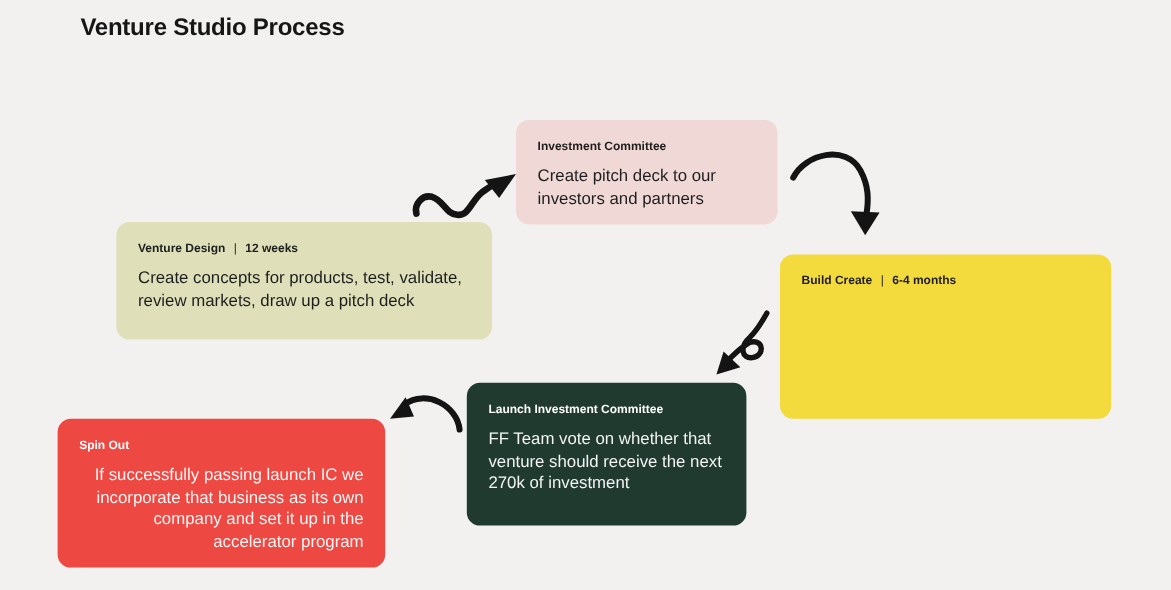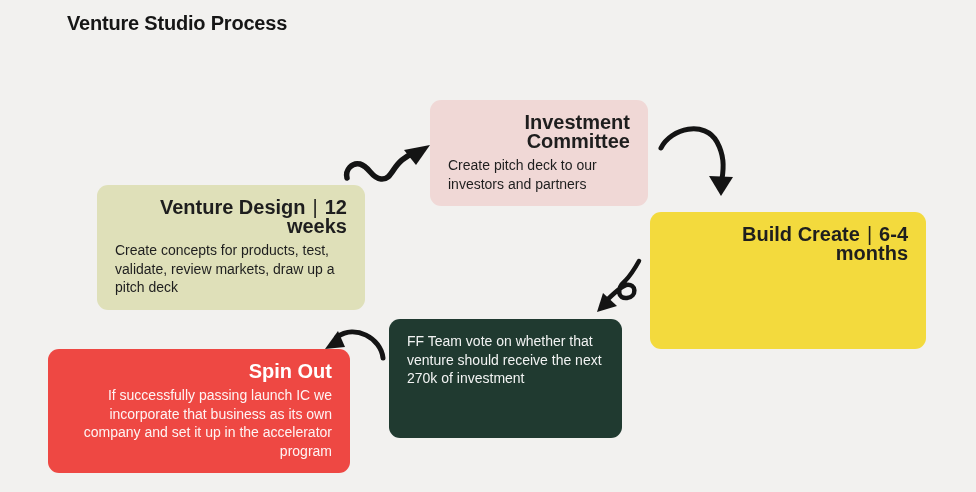--- a/index.html
+++ b/index.html
@@ -24,57 +24,56 @@
     color: #161616;
     letter-spacing: -0.2px;
   }
   .box {
     position: absolute;
     border-radius: 11px;
     padding: 13px 18px;
     box-sizing: border-box;
   }
   .box-heading {
-    font-size: 20px;
+    font-size: 10px;
     font-weight: 700;
     line-height: 19px;
     margin-bottom: 5px;
-    text-align: right;
   }
   .box-heading .sep {
     display: inline-block;
     margin: 0 7px;
     font-weight: 400;
   }
   .box-heading .sep:empty { display: none; }
   .box-body {
     font-size: 14px;
     font-weight: 400;
     line-height: 18.5px;
   }
   
   .box-venture-design {
-    left: 97px; top: 185px; width: 268px; min-height: 98px;
+    left: 97px; top: 185px; width: 313px; min-height: 98px;
     background: #dfe0b9; color: #1e1e1e;
   }
   .box-investment-committee {
     left: 430px; top: 100px; width: 218px; min-height: 84px;
     background: #f0d8d6; color: #1e1e1e;
   }
   .box-build-phase {
     left: 650px; top: 212px; width: 276px; min-height: 137px;
     background: #f3da3d; color: #1e1e1e;
   }
   .box-launch-ic {
     left: 389px; top: 319px; width: 233px; min-height: 119px;
     background: #203a30; color: #ffffff;
   }
   .box-launch-ic .box-body { color: rgba(255,255,255,0.94); }
   .box-spin-out {
-    left: 48px; top: 349px; width: 302px; min-height: 124px;
+    left: 48px; top: 349px; width: 273px; min-height: 124px;
     background: #ee4843; color: #ffffff;
   }
   .box-spin-out .box-body { color: rgba(255,255,255,0.94); text-align: right; }
   .arrow { position: absolute; }
   .arrow svg { display: block; }
   .arrow path { fill: none; stroke: #141414; stroke-linecap: round; stroke-linejoin: round; }
   .arrow polygon { fill: #141414; stroke: none; }
 </style>
 </head>
 <body>
@@ -97,20 +96,23 @@
     <div class="box-body">Create pitch deck to our investors and partners</div>
   </div>
 
   <div class="box box-build-phase">
     <div class="box-heading">
       <span>Build Create</span><span class="sep">|</span><span>6-4 months</span>
     </div>
   </div>
 
   <div class="box box-launch-ic">
+    <div class="box-heading">
+      <span>Launch Investment Committee</span>
+    </div>
     <div class="box-body">FF Team vote on whether that venture should receive the next 270k of investment</div>
   </div>
 
   <div class="box box-spin-out">
     <div class="box-heading">
       <span>Spin Out</span>
     </div>
     <div class="box-body">If successfully passing launch IC we incorporate that business as its own company and set it up in the accelerator program</div>
   </div>
 

